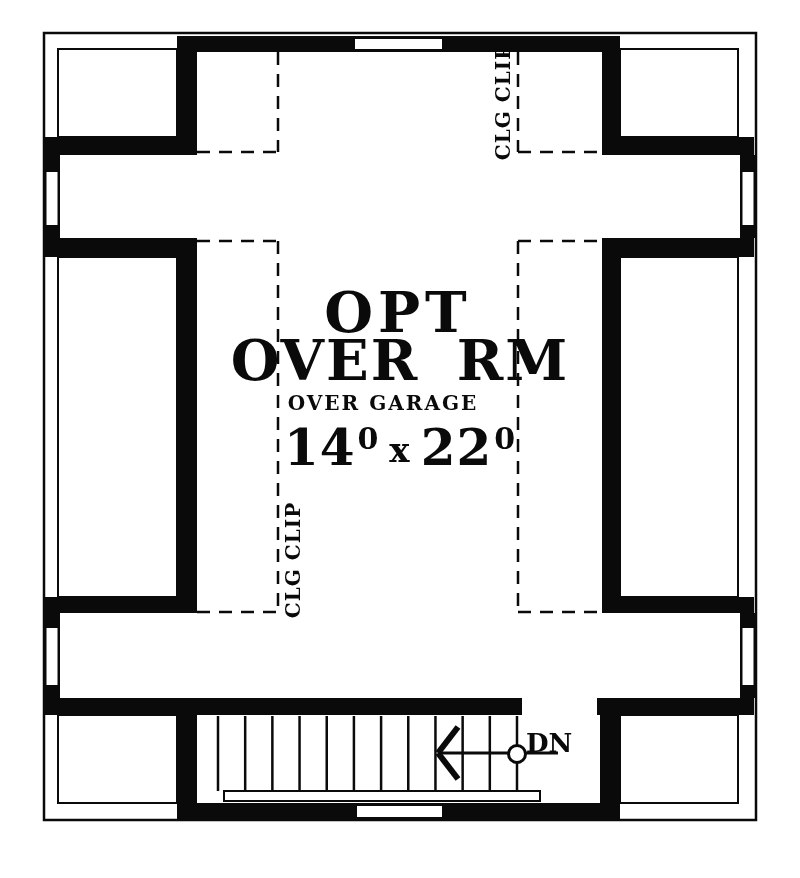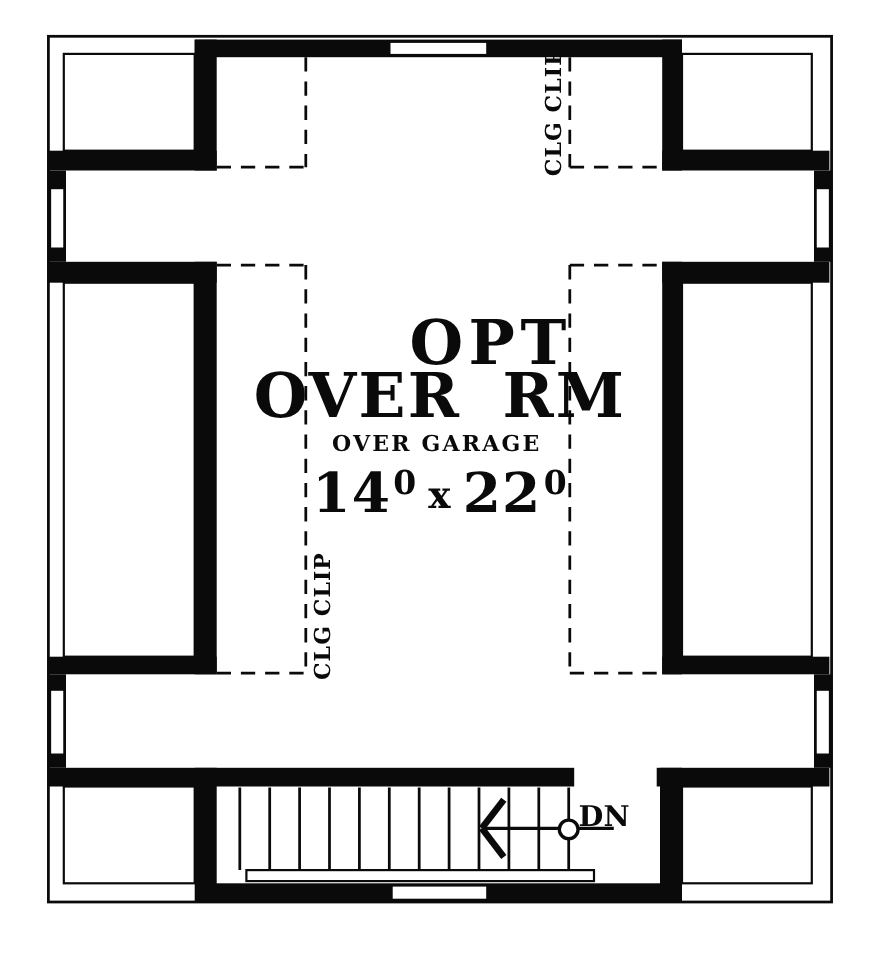--- a/index.html
+++ b/index.html
@@ -107,23 +107,23 @@
     <rect x="224" y="791" width="316" height="10" fill="var(--paper)" stroke="var(--ink)" stroke-width="2"></rect>
 
     <g>
       <line x1="440" y1="753" x2="558" y2="753" stroke="var(--ink)" stroke-width="3"></line>
       <line x1="438" y1="753" x2="458" y2="727" stroke="var(--ink)" stroke-width="6"></line>
       <line x1="438" y1="753" x2="458" y2="779" stroke="var(--ink)" stroke-width="6"></line>
       <circle cx="517" cy="754" r="8.5" fill="var(--paper)" stroke="var(--ink)" stroke-width="3"></circle>
     </g>
   </svg>
 
-  <div class="lbl title-big" style="left:398px; top:284px;margin-left:48px;">OPT</div>
+  <div class="lbl title-big" style="left:398px; top:284px;">OPT</div>
   <div class="lbl title-big2" style="left:400px; top:332px;">OVER RM</div>
-  <div class="lbl subtitle" style="left:397px; top:393px;">OVER GARAGE</div>
+  <div class="lbl subtitle" style="left:383px; top:393px;">OVER GARAGE</div>
 
   <div class="lbl dims" style="left:400px; top:423px;">
     <span class="ft">14</span><span class="inch">0</span><span class="sep">x</span><span class="ft">22</span><span class="inch">0</span>
   </div>
 
   <div class="lbl vlabel" style="left:503px; top:102px;">CLG CLIP</div>
   <div class="lbl vlabel" style="left:293px; top:560px;">CLG CLIP</div>
 
   <div class="lbl dn" style="left:526px; top:730px;">DN</div>
 </div>

